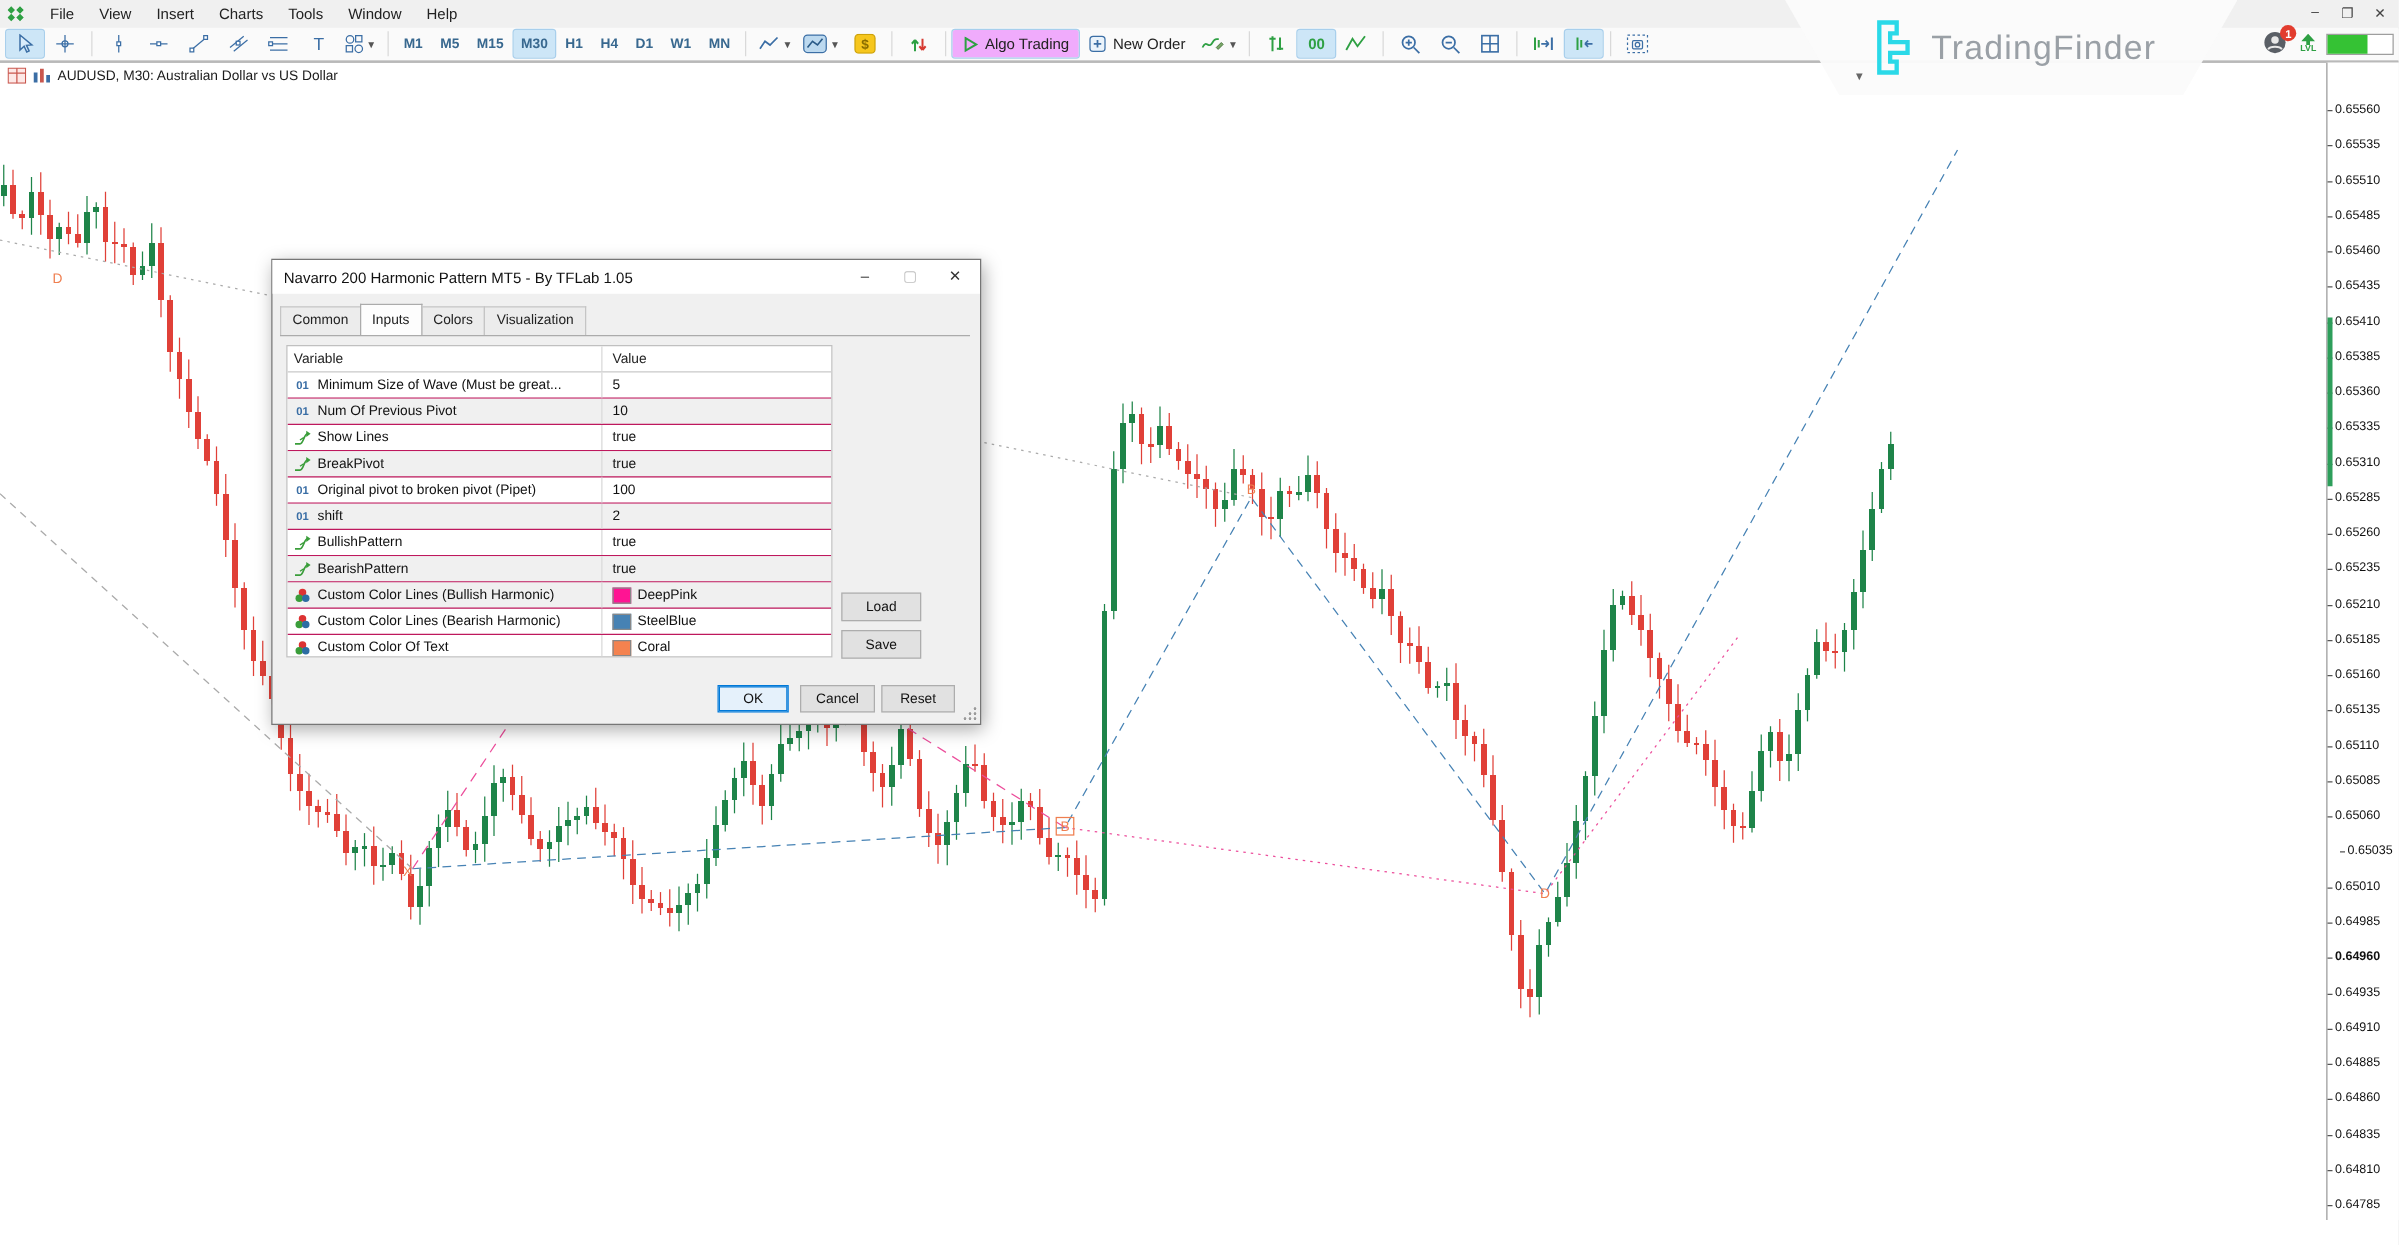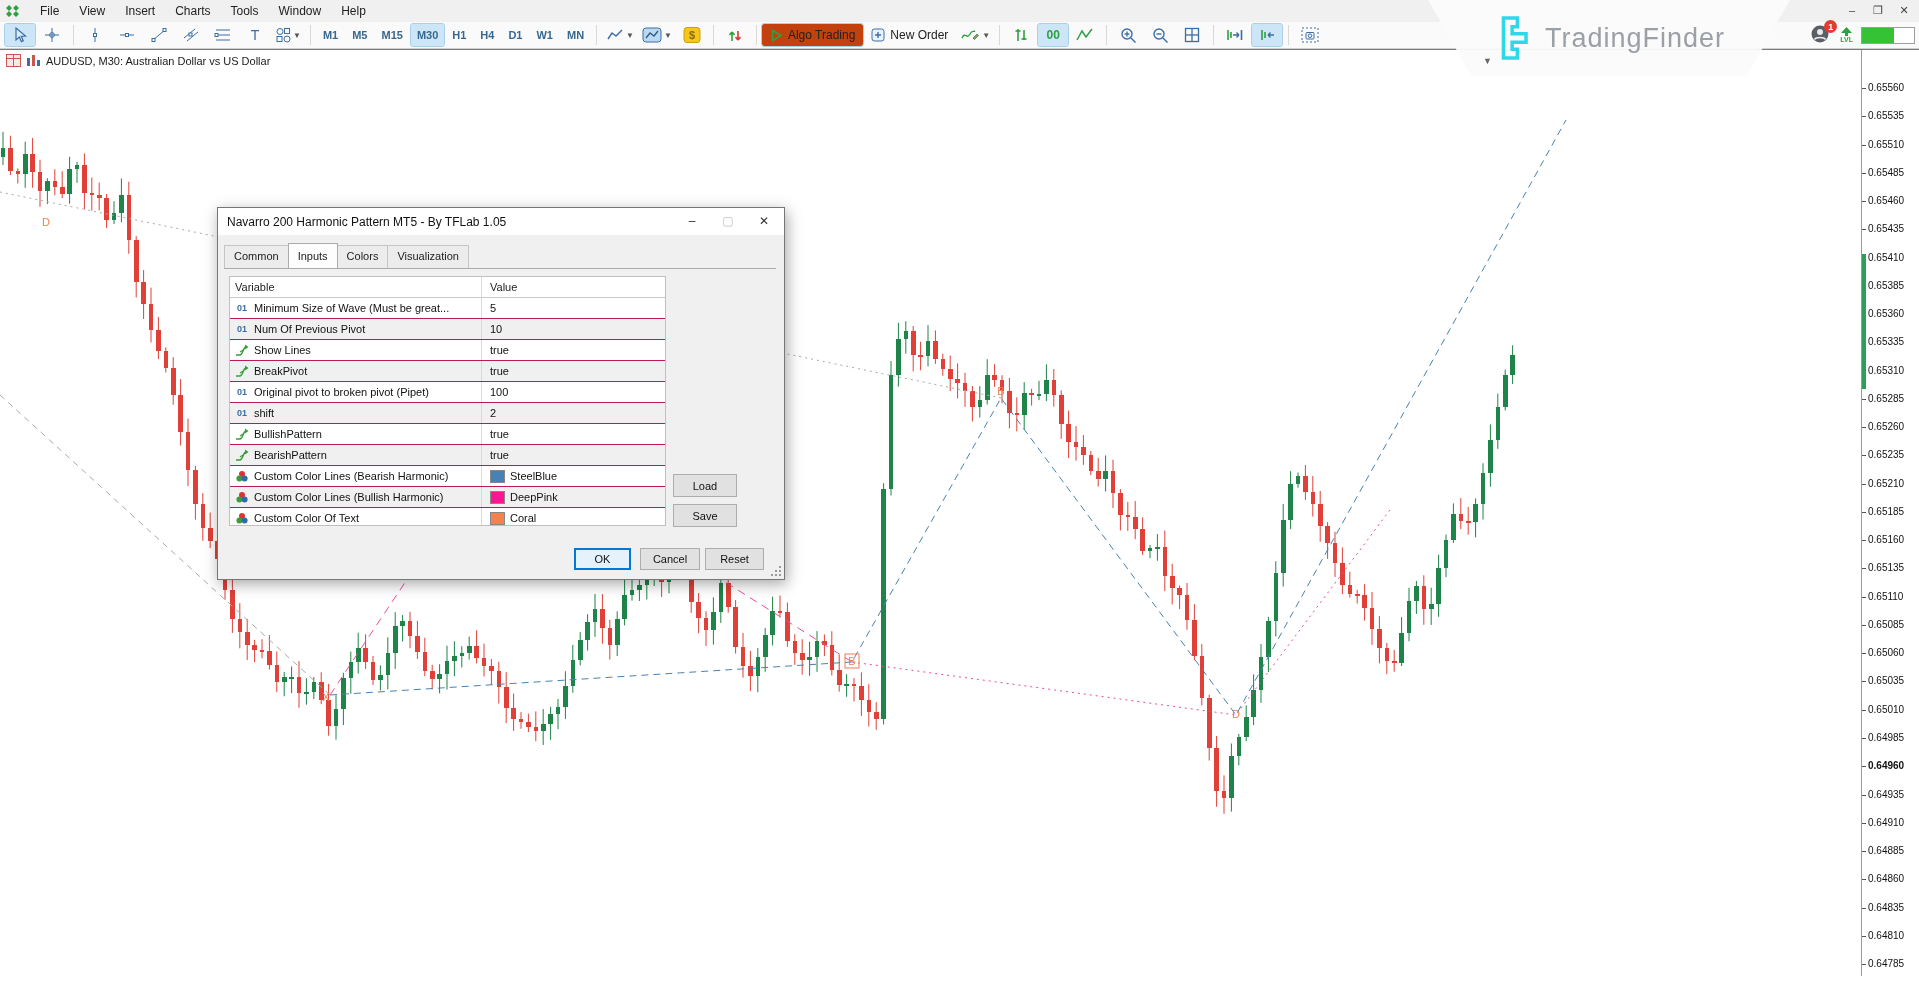--- a/index.html
+++ b/index.html
@@ -18,21 +18,21 @@
            display:flex;align-items:center;border-bottom:1px solid #cfcfcf;z-index:3;padding-left:4px;box-sizing:border-box;}
   .tbtn{height:22px;min-width:24px;display:flex;align-items:center;justify-content:center;
         border-radius:2px;margin:0 1px;padding:0 3px;}
   .tbtn.sel{background:#cde6f7;outline:1px solid #a8cfec;}
   .tsep{width:1px;height:20px;background:#d9d9d9;margin:0 5px;}
   .tf-btn{height:22px;padding:0 6px;font-size:11px;font-weight:bold;color:#38688f;
           display:flex;align-items:center;border-radius:2px;margin:0 1px;}
   .tf-btn.sel{background:#cde6f7;outline:1px solid #a8cfec;}
   .lbl-btn{height:22px;display:flex;align-items:center;gap:5px;padding:0 8px;border-radius:2px;
            font-size:12px;color:#222;}
-  .lbl-btn.sel{background:#c2410c;outline:1px solid #a8cfec;text-align:center;}
+  .lbl-btn.sel{background:#f0abfc;outline:1px solid #a8cfec;text-align:center;}
   .caret{font-size:8px;color:#555;margin-left:2px;}
   .tb-right{position:absolute;right:4px;top:24px;display:flex;align-items:center;gap:8px;z-index:4;}
   .bell-wrap{position:relative;width:22px;height:22px;}
   .badge{position:absolute;right:-5px;top:-4px;background:#e23c2e;color:#fff;border-radius:8px;
          min-width:13px;height:13px;font-size:9px;display:flex;align-items:center;justify-content:center;font-weight:bold;}
   .lvl{display:flex;flex-direction:column;align-items:center;font-size:7px;color:#2ea043;font-weight:bold;line-height:1;}
   .progress{width:52px;height:15px;border:1px solid #9e9e9e;background:#fff;}
   .progress>div{height:100%;background:#35c234;}
   
   .chart-area{position:absolute;left:0;top:49px;width:1919px;height:926px;background:#fff;
@@ -767,21 +767,21 @@
         <div class="pa-label" style="top: 342.86px;">0.65285</div>
         <div class="pa-label" style="top: 371.12px;">0.65260</div>
         <div class="pa-label" style="top: 399.38px;">0.65235</div>
         <div class="pa-label" style="top: 427.64px;">0.65210</div>
         <div class="pa-label" style="top: 455.9px;">0.65185</div>
         <div class="pa-label" style="top: 484.16px;">0.65160</div>
         <div class="pa-label" style="top: 512.42px;">0.65135</div>
         <div class="pa-label" style="top: 540.68px;">0.65110</div>
         <div class="pa-label" style="top: 568.94px;">0.65085</div>
         <div class="pa-label" style="top: 597.2px;">0.65060</div>
-        <div class="pa-label" style="top: 625.46px;">0.65035</div>
+        <div class="pa-label" style="top: 625.46px; margin-left: 10px;">0.65035</div>
         <div class="pa-label" style="top: 653.72px;">0.65010</div>
         <div class="pa-label" style="top: 681.98px;">0.64985</div>
         <div class="pa-label" style="top: 710.24px; font-weight: bold;">0.64960</div>
         <div class="pa-label" style="top: 738.5px;">0.64935</div>
         <div class="pa-label" style="top: 766.76px;">0.64910</div>
         <div class="pa-label" style="top: 795.02px;">0.64885</div>
         <div class="pa-label" style="top: 823.28px;">0.64860</div>
         <div class="pa-label" style="top: 851.54px;">0.64835</div>
         <div class="pa-label" style="top: 879.8px;">0.64810</div>
         <div class="pa-label" style="top: 908.06px;">0.64785</div>
@@ -898,46 +898,46 @@
               <path d="M1 12 H5 C8 12 8 4 11 4" fill="none" stroke="#3a9d3a" stroke-width="1.4"></path>
               <path d="M10 1.5 L13.5 4 L10 6.5 Z" fill="#3a9d3a"></path>
               <path d="M5 9 L8 7" stroke="#3a9d3a" stroke-width="1.2"></path>
             </svg>
             <span>BearishPattern</span>
           </div>
           <div class="pcell-val">
             <span>true</span>
           </div>
         </div>
+        <div class="prow alt">
+          <div class="pcell-var">
+            <svg width="14" height="13" viewBox="0 0 14 13">
+              <circle cx="7" cy="4" r="3" fill="#d33"></circle>
+              <circle cx="4.4" cy="8.6" r="3" fill="#3a9d3a"></circle>
+              <circle cx="9.6" cy="8.6" r="3" fill="#2d6da3"></circle>
+            </svg>
+            <span>Custom Color Lines (Bullish Harmonic)</span>
+          </div>
+          <div class="pcell-val">
+            <span class="swatch" style="background:#ff1493"></span>
+            <span>DeepPink</span>
+          </div>
+        </div>
         <div class="prow">
           <div class="pcell-var">
             <svg width="14" height="13" viewBox="0 0 14 13">
               <circle cx="7" cy="4" r="3" fill="#d33"></circle>
               <circle cx="4.4" cy="8.6" r="3" fill="#3a9d3a"></circle>
               <circle cx="9.6" cy="8.6" r="3" fill="#2d6da3"></circle>
             </svg>
             <span>Custom Color Lines (Bearish Harmonic)</span>
           </div>
           <div class="pcell-val">
             <span class="swatch" style="background:#4682b4"></span>
             <span>SteelBlue</span>
-          </div>
-        </div>
-        <div class="prow alt">
-          <div class="pcell-var">
-            <svg width="14" height="13" viewBox="0 0 14 13">
-              <circle cx="7" cy="4" r="3" fill="#d33"></circle>
-              <circle cx="4.4" cy="8.6" r="3" fill="#3a9d3a"></circle>
-              <circle cx="9.6" cy="8.6" r="3" fill="#2d6da3"></circle>
-            </svg>
-            <span>Custom Color Lines (Bullish Harmonic)</span>
-          </div>
-          <div class="pcell-val">
-            <span class="swatch" style="background:#ff1493"></span>
-            <span>DeepPink</span>
           </div>
         </div>
         <div class="prow">
           <div class="pcell-var">
             <svg width="14" height="13" viewBox="0 0 14 13">
               <circle cx="7" cy="4" r="3" fill="#d33"></circle>
               <circle cx="4.4" cy="8.6" r="3" fill="#3a9d3a"></circle>
               <circle cx="9.6" cy="8.6" r="3" fill="#2d6da3"></circle>
             </svg>
             <span>Custom Color Of Text</span>

